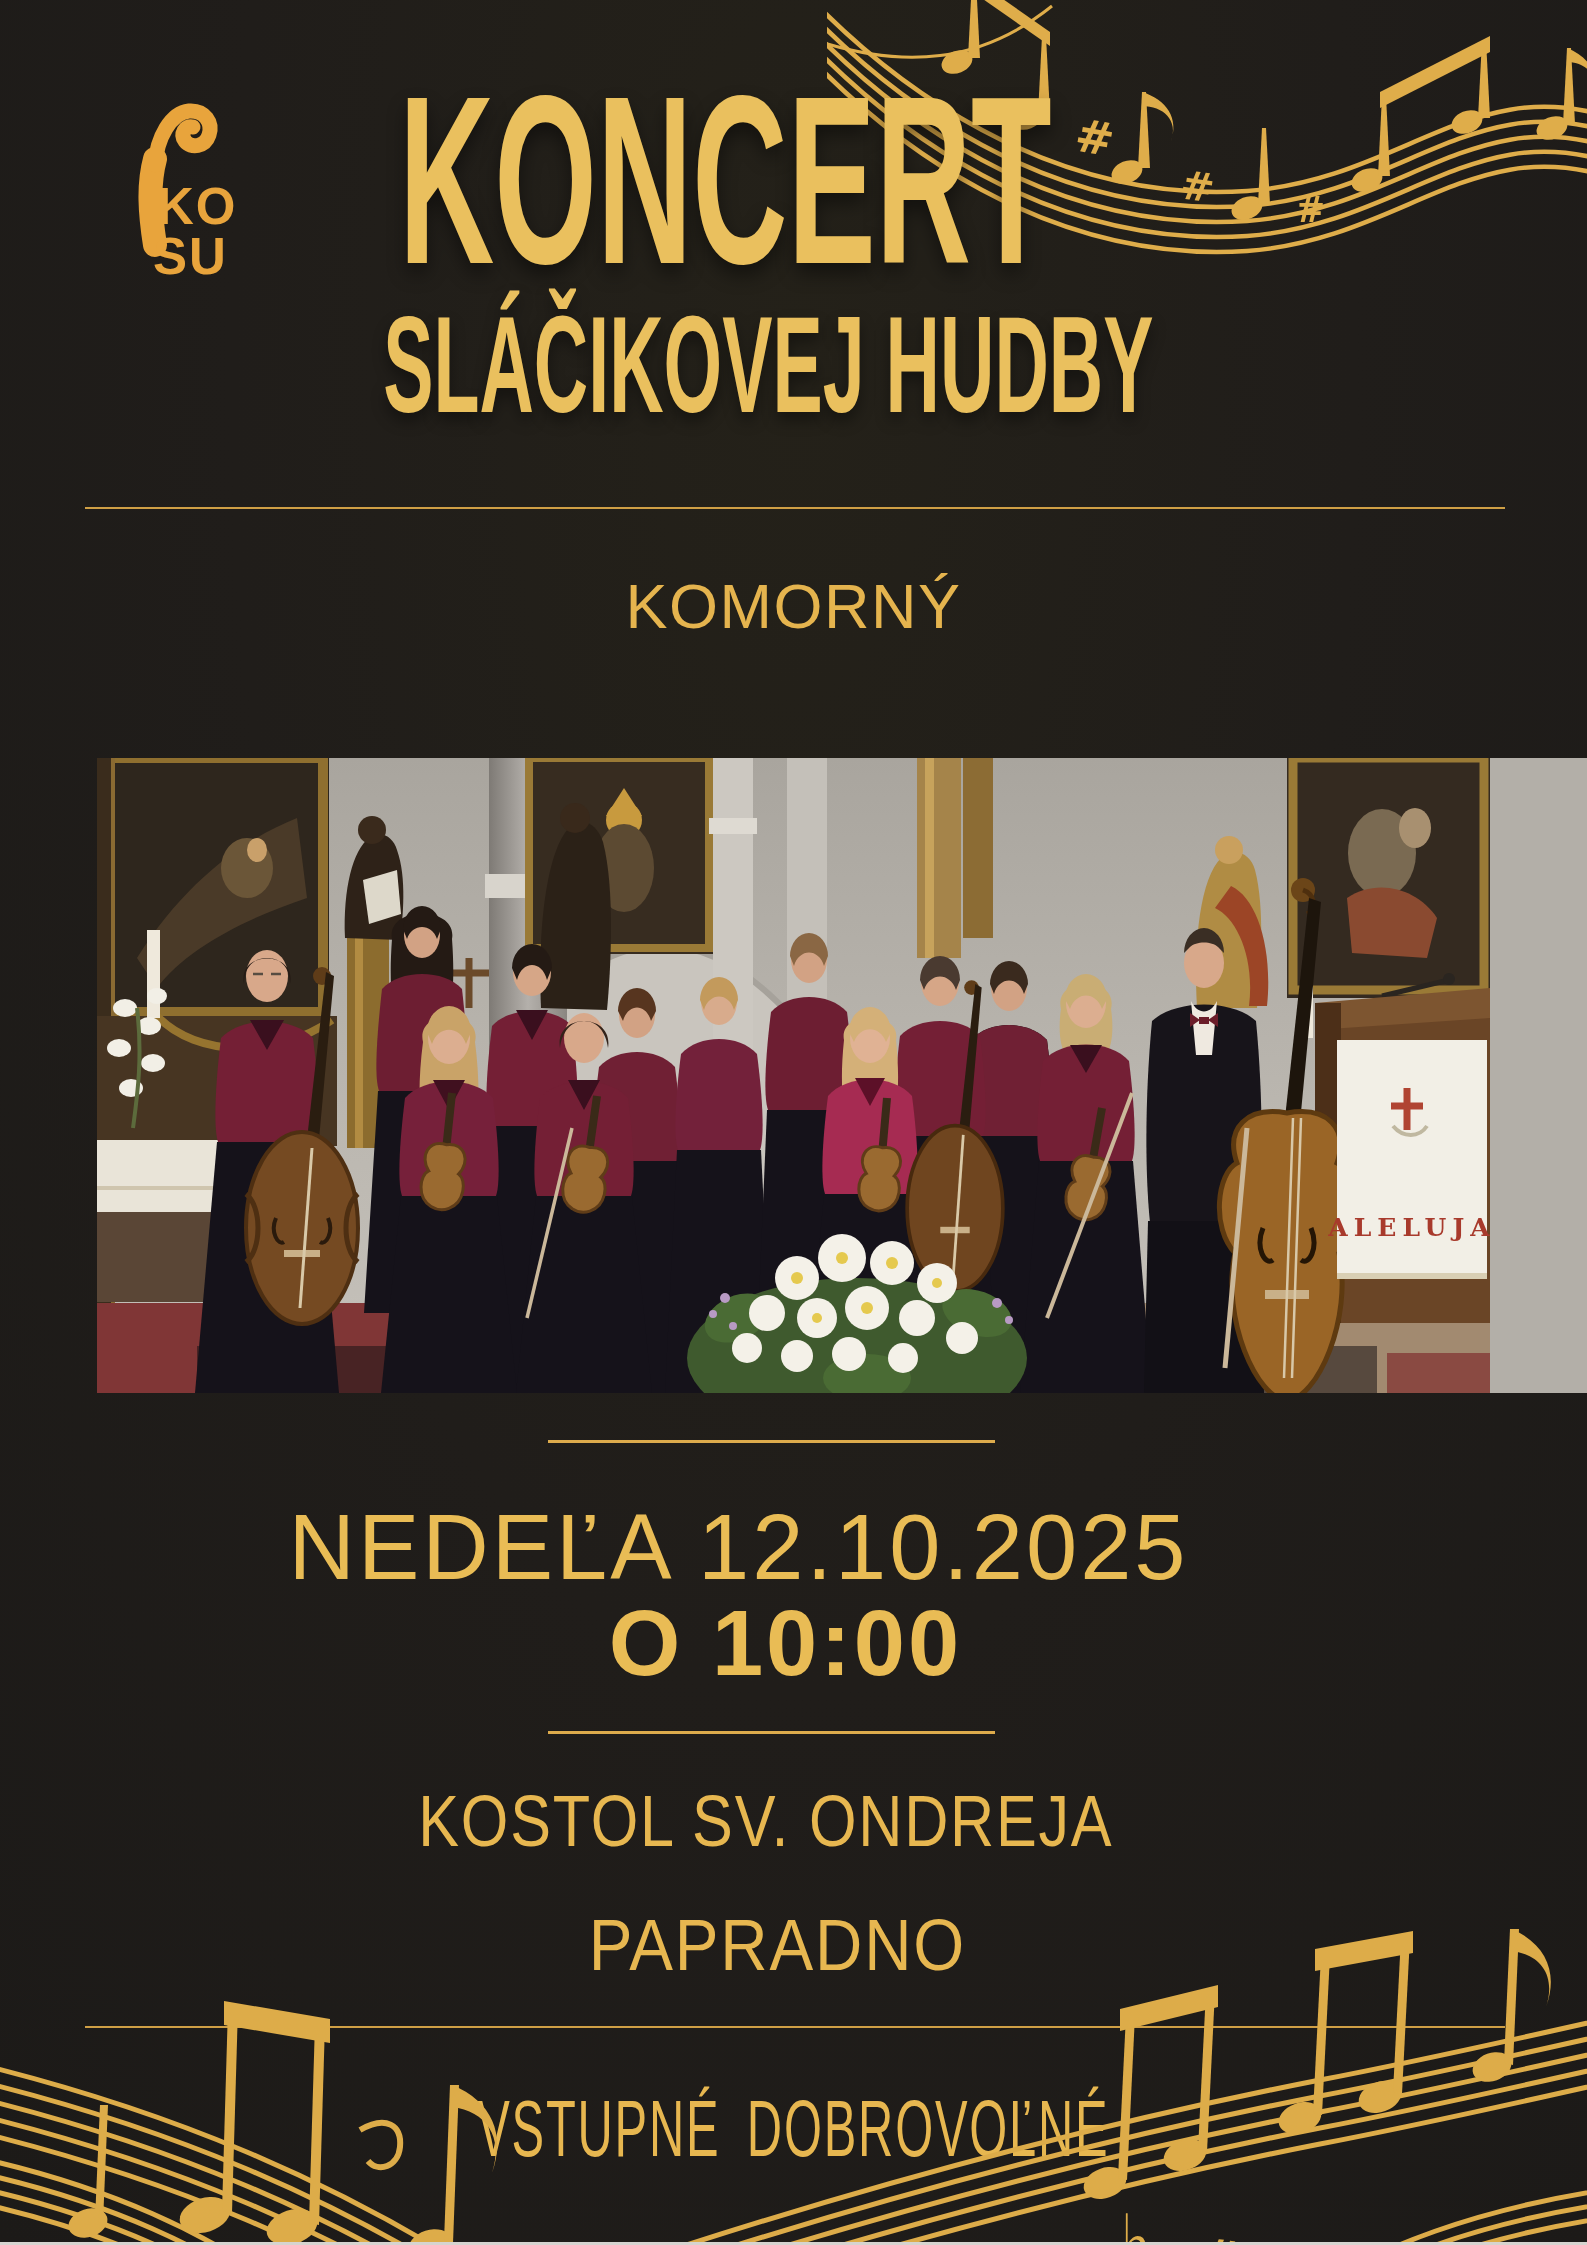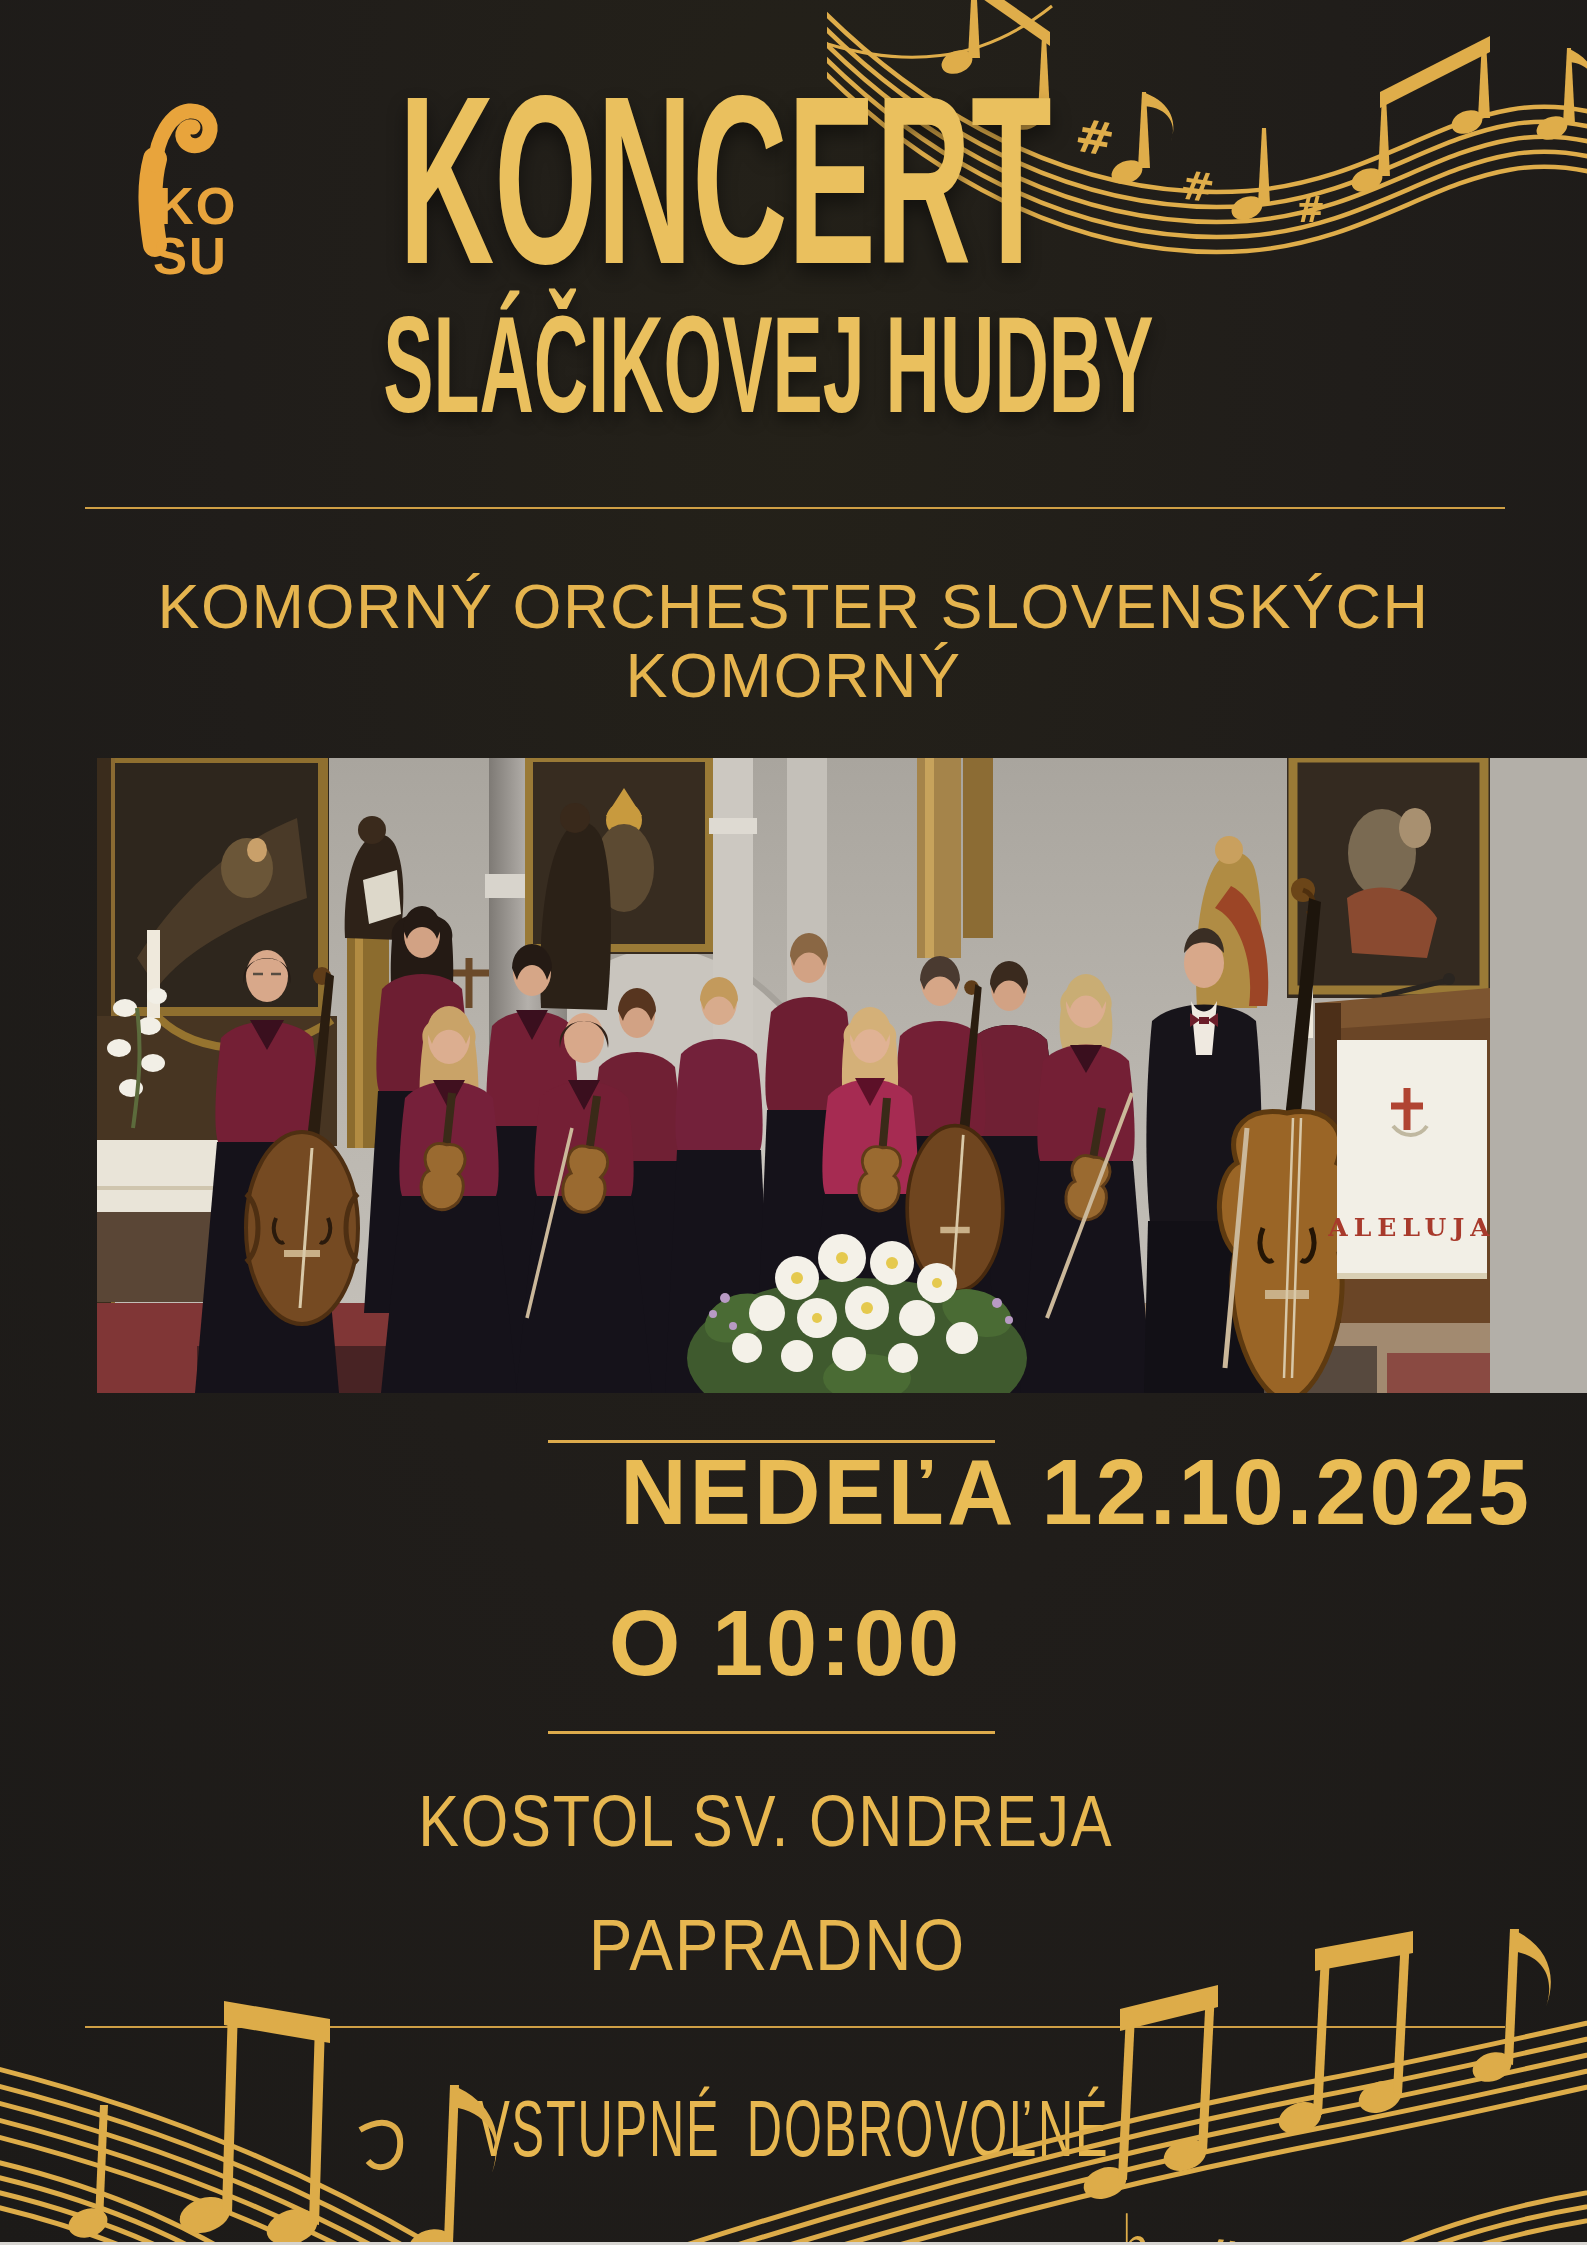--- a/index.html
+++ b/index.html
@@ -33,21 +33,21 @@
   .d1{top:507px; left:85px; width:1420px; height:2px;}
   .d2{top:1440px; left:548px; width:447px; height:3px; background:#DDAB4C;}
   .d3{top:1731px; left:548px; width:447px; height:3px; background:#DDAB4C;}
   .d4{top:2026px; left:85px; width:1420px; height:2px;}
 
   .orch{top:572px; font-size:63px; line-height:69px; letter-spacing:1.5px; color:#E5B44E;}
 
   .photo{left:97px; top:758px; width:1500px; height:635px; background:#b3afa8; overflow:hidden;}
   .photo svg{display:block;}
 
-  .date{top:1446px; font-size:92px; font-weight:bold; letter-spacing:3px; color:#E9BC55; line-height:1;text-align:right;}
+  .date{top:1501px; font-size:92px; font-weight:normal; letter-spacing:3px; color:#E9BC55; line-height:1;}
   .date .sq{transform:translateX(-55px);}
   .time{top:1597px; font-size:92px; font-weight:bold; letter-spacing:3px; color:#E9BC55; line-height:1;}
   .time .sq{transform:translateX(-8px);}
 
   .venue{top:1785px; font-size:72px; letter-spacing:2px; color:#E7B750; line-height:1;}
   .venue .sq{transform:translateX(-28px) scaleX(.85);}
   .town{top:1909px; font-size:72px; letter-spacing:2px; color:#E7B750; line-height:1;}
   .town .sq{transform:translateX(-16px) scaleX(.91);}
   .admission{top:2089px; font-size:80px; letter-spacing:3px; word-spacing:18px; color:#E7B750; line-height:1;}
   .admission .sq{transform:scaleX(.61);}
@@ -120,21 +120,20 @@
     <div class="logo-txt logo-ko">KO</div>
     <div class="logo-txt logo-su">SU</div>
   </div>
 
   <div class="abs ctr subtitle gold"><span class="sq">SLÁČIKOVEJ HUDBY</span></div>
   <div class="abs ctr title gold"><span class="sq">KONCERT</span></div>
 
   <div class="abs divider d1"></div>
 
   <div class="abs ctr orch">
-    <div>KOMORNÝ ORCHESTER SLOVENSKÝCH</div>
     <div>KOMORNÝ</div>
   </div>
 
   <div class="abs photo">
     <svg width="1393" height="635" viewBox="0 0 1393 635" aria-hidden="true">
       <defs>
         <linearGradient id="wall" x1="0" y1="0" x2="0" y2="1">
           <stop offset="0" stop-color="#a9a59e"></stop>
             <stop offset="0.6" stop-color="#bcb8b1"></stop>
             <stop offset="1" stop-color="#c6c2bb"></stop>

